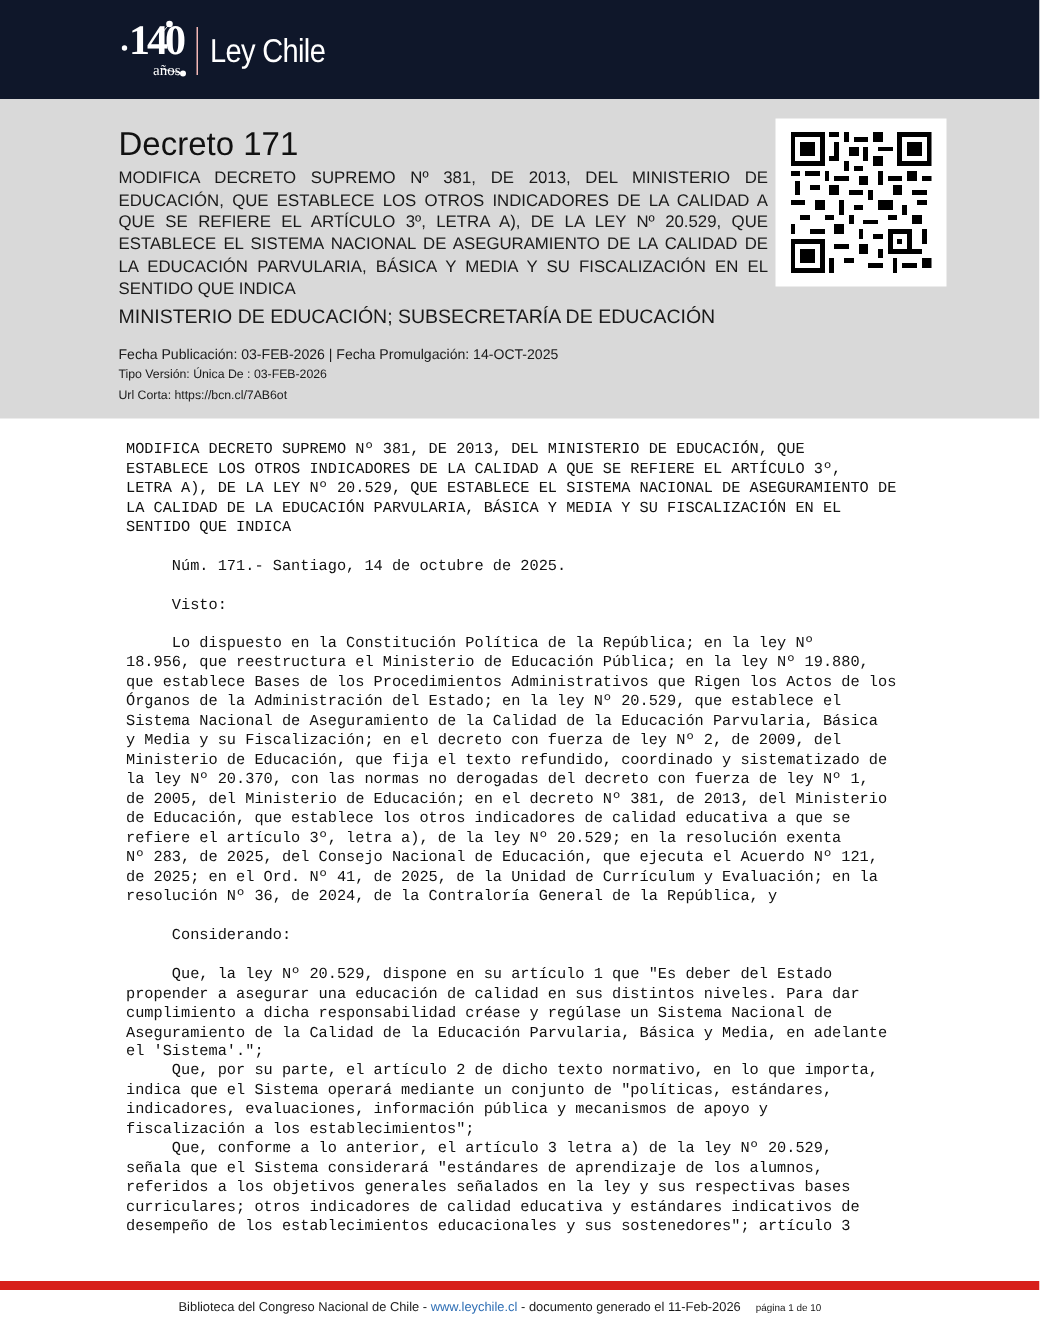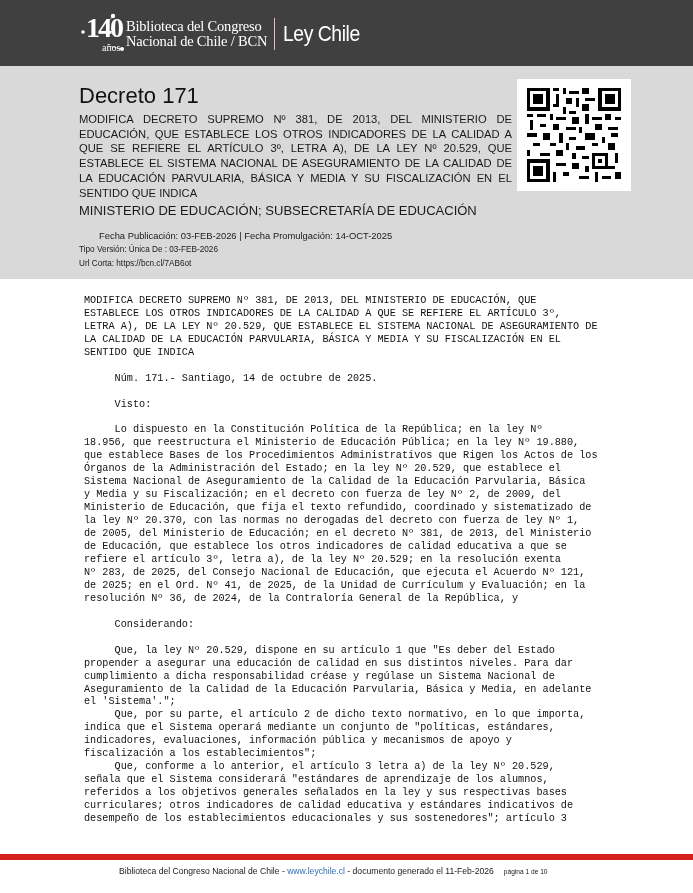--- a/index.html
+++ b/index.html
@@ -2,21 +2,21 @@
 <html><head>
   <meta charset="utf-8">
   <style>
     html, body { margin: 0; padding: 0; }
     body {
       width: 693px; height: 893px; overflow: hidden; background: #ffffff;
       font-family: "Liberation Sans", sans-serif; position: relative;
     }
     .topbar {
       position: absolute; left: 0; top: 0; width: 693px; height: 66px;
-      background: #404040;
+      background: #0f172a;
     }
     .logo {
       position: absolute; left: 80px; top: 12px; height: 44px;
       display: flex; align-items: center; color: #ffffff;
     }
     .logo-140 { position: relative; width: 44px; height: 44px; }
     .logo-140 .num {
       position: absolute; left: 6px; top: 1px;
       font-family: "Liberation Serif", serif; font-size: 28px; font-weight: bold;
       letter-spacing: -2px; color: #fff; line-height: 30px;
@@ -46,21 +46,21 @@
       color: #111; margin: 0;
     }
     .subtitle {
       position: absolute; left: 79px; top: 112px; width: 433px;
       font-size: 11.2px; line-height: 14.7px; color: #1a1a1a; text-align: justify;
       text-align-last: left; margin: 0;
     }
     .ministry {
       position: absolute; left: 79px; top: 203px; font-size: 13px; color: #1a1a1a;
     }
-    .meta1 { position: absolute; left: 79px; top: 230px; font-size: 9.4px; color: #1a1a1a; margin-left: 20px; }
+    .meta1 { position: absolute; left: 79px; top: 230px; font-size: 9.4px; color: #1a1a1a; }
     .meta2 { position: absolute; left: 79px; top: 245px; font-size: 8.2px; color: #1a1a1a; }
     .meta3 { position: absolute; left: 79px; top: 259px; font-size: 8.2px; color: #1a1a1a; }
     .qr {
       position: absolute; left: 517px; top: 79px; width: 114px; height: 112px;
       background: #ffffff;
     }
     .qr svg { position: absolute; left: 10px; top: 9px; }
     .body {
       position: absolute; left: 84px; top: 295px; width: 590px;
       font-family: "Liberation Mono", monospace; font-size: 10.2px; line-height: 12.95px;
@@ -85,24 +85,20 @@
     <div class="logo-140">
       <svg width="44" height="44" viewBox="0 0 44 44">
         <circle cx="33" cy="4" r="2.2" fill="#fff"></circle>
         <circle cx="3" cy="20" r="1.8" fill="#fff"></circle>
         <circle cx="42" cy="37" r="2" fill="#fff"></circle>
         <line x1="33" y1="4" x2="28" y2="10" stroke="#fff" stroke-width="0.6"></line>
         <line x1="28" y1="34" x2="42" y2="37" stroke="#fff" stroke-width="0.6"></line>
       </svg>
       <span class="num">140</span>
       <span class="anos">años</span>
-    </div>
-    <div class="logo-text">
-      <div>Biblioteca del Congreso</div>
-      <div>Nacional de Chile / BCN</div>
     </div>
     <div class="logo-divider"></div>
     <div class="logo-leychile">Ley Chile</div>
   </div>
 </div>
 
 <div class="graybox"></div>
 <h1 class="title">Decreto 171</h1>
 <p class="subtitle">MODIFICA DECRETO SUPREMO Nº 381, DE 2013, DEL MINISTERIO DE EDUCACIÓN, QUE ESTABLECE LOS OTROS INDICADORES DE LA CALIDAD A QUE SE REFIERE EL ARTÍCULO 3º, LETRA A), DE LA LEY Nº 20.529, QUE ESTABLECE EL SISTEMA NACIONAL DE ASEGURAMIENTO DE LA CALIDAD DE LA EDUCACIÓN PARVULARIA, BÁSICA Y MEDIA Y SU FISCALIZACIÓN EN EL SENTIDO QUE INDICA</p>
 <div class="ministry">MINISTERIO DE EDUCACIÓN; SUBSECRETARÍA DE EDUCACIÓN</div>

